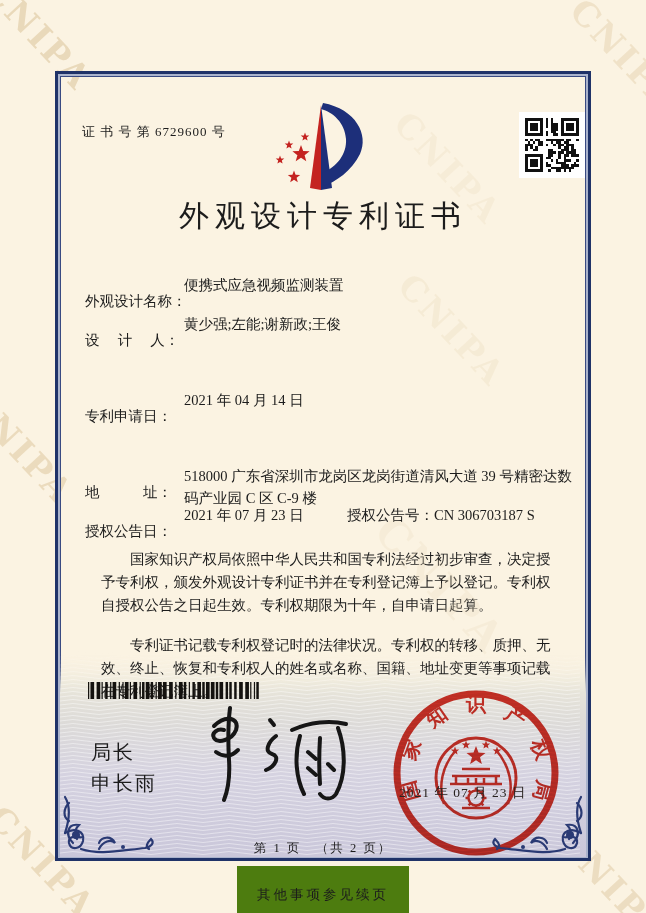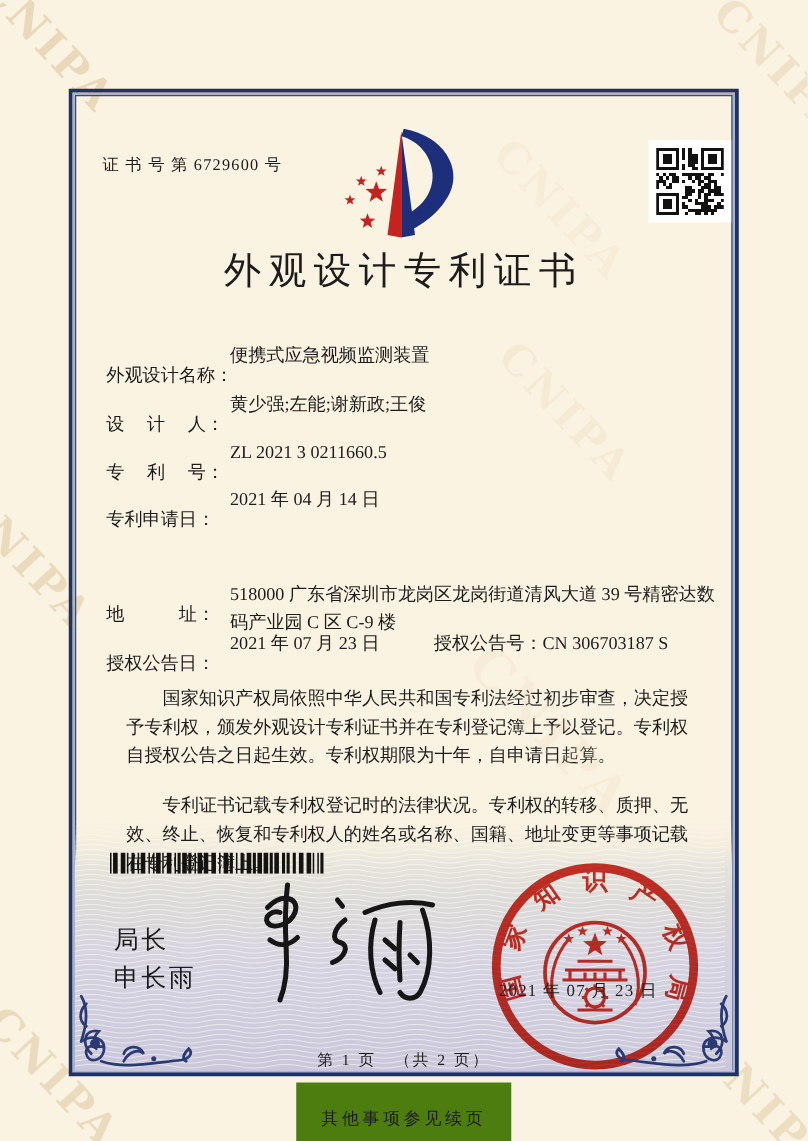--- a/index.html
+++ b/index.html
@@ -300,23 +300,20 @@
     </div>
 
     <div class="title">外观设计专利证书</div>
 
     <div class="row" style="top:201px">
       <span class="lab">外观设计名称：</span><span class="val">便携式应急视频监测装置</span>
     </div>
     <div class="row" style="top:240px">
       <span class="lab">设　 计　 人：</span><span class="val">黄少强;左能;谢新政;王俊</span>
     </div>
-    <div class="row" style="top:278px">
-      <span class="lab">专　 利　 号：</span><span class="val">ZL 2021 3 0211660.5</span>
-    </div>
     <div class="row" style="top:316px">
       <span class="lab">专利申请日：</span><span class="val">2021 年 04 月 14 日</span>
     </div>
     <div class="row row-addr" style="top:392px">
       <span class="lab">地　　　址：</span><span class="val">518000 广东省深圳市龙岗区龙岗街道清风大道 39 号精密达数码产业园 C 区 C-9 楼</span>
     </div>
     <div class="row" style="top:431px;right:27px">
       <span class="lab">授权公告日：</span><span class="val">2021 年 07 月 23 日</span>
       <span class="grant-no-group">
         <span>授权公告号：</span><span>CN 306703187 S</span>

